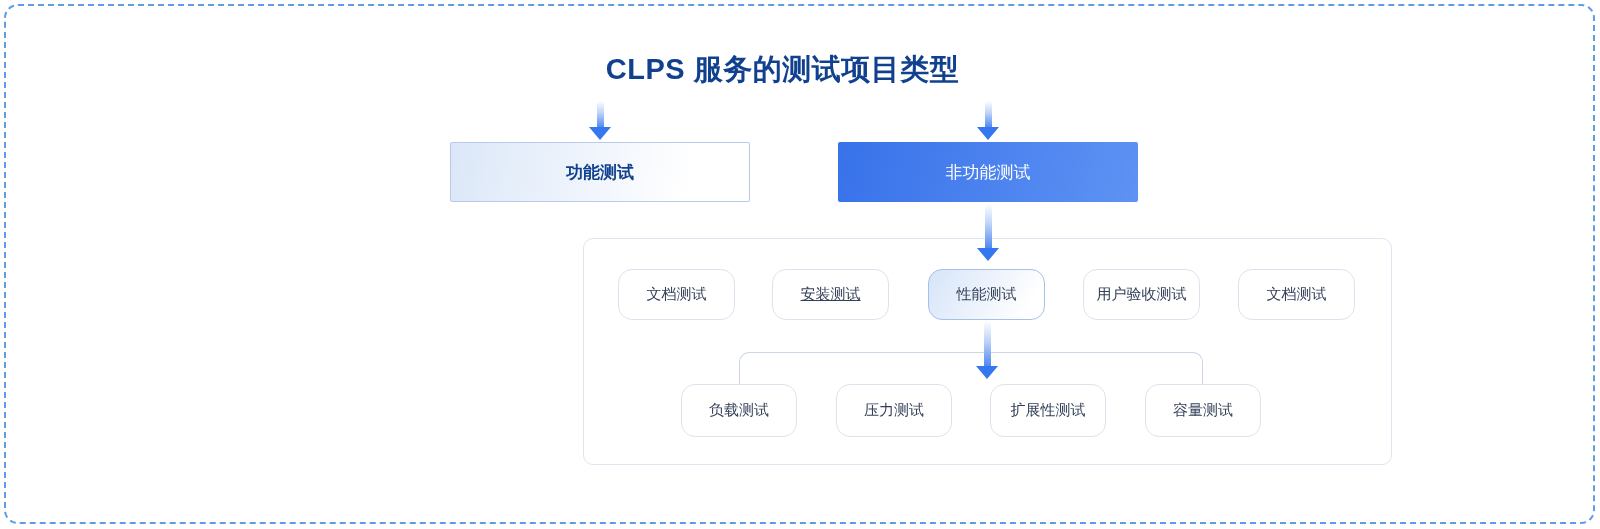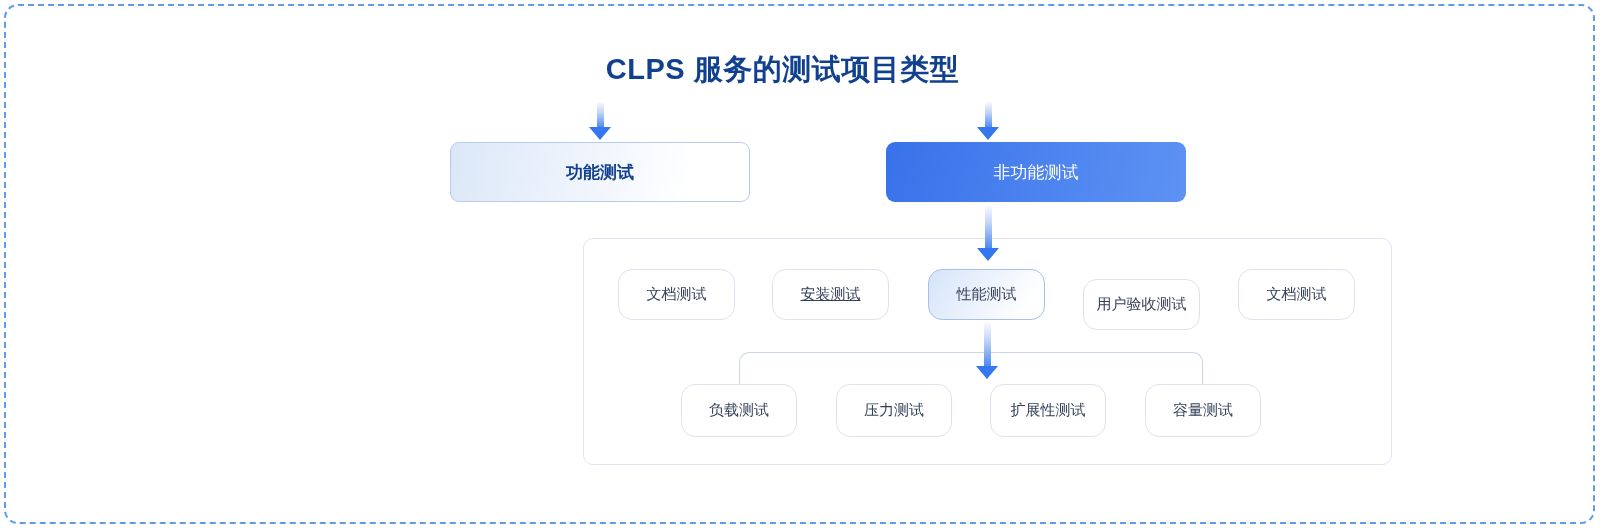--- a/index.html
+++ b/index.html
@@ -71,32 +71,32 @@
     border-radius: 14px;
     font-size: 15px;
     color: #333f56;
     box-sizing: border-box;
     white-space: nowrap;
   }
   .node-l1 {
     width: 300px;
     height: 60px;
     top: 142px;
-    border-radius: 9px;
+    border-radius: 2px;
     font-size: 17px;
   }
   .node-functional {
     left: 450px;
     background: linear-gradient(100deg, #dbe7f8 0%, #ffffff 80%);
     border-color: #b9cbec;
     color: #11418e;
     font-weight: bold;
   }
   .node-non-functional {
-    left: 886px;
+    left: 838px;
     background: linear-gradient(105deg, #3872ea 0%, #5e92f3 100%);
     border: none;
     color: #ffffff;
   }
   .group {
     position: absolute;
     left: 583px;
     top: 238px;
     width: 807px;
     height: 225px;
@@ -148,21 +148,21 @@
   <div class="v-arrow" style="left:988px; top:204px;">
     <div class="shaft" style="height:45px;"></div>
     <div class="head"></div>
   </div>
 
   <div class="group"></div>
 
   <div class="node row1" style="left:618px;">文档测试</div>
   <div class="node row1" style="left:772px;text-decoration:underline;">安装测试</div>
   <div class="node row1 node-performance" style="left:928px;">性能测试</div>
-  <div class="node row1" style="left:1083px;margin-top:10px;">用户验收测试</div>
+  <div class="node row1" style="left:1083px;">用户验收测试</div>
   <div class="node row1" style="left:1238px;">文档测试</div>
 
   <div class="v-arrow" style="left:987px; top:321px;">
     <div class="shaft" style="height:46px;"></div>
     <div class="head"></div>
   </div>
 
   <div class="bracket"></div>
 
   <div class="node row2" style="left:681px;">负载测试</div>

